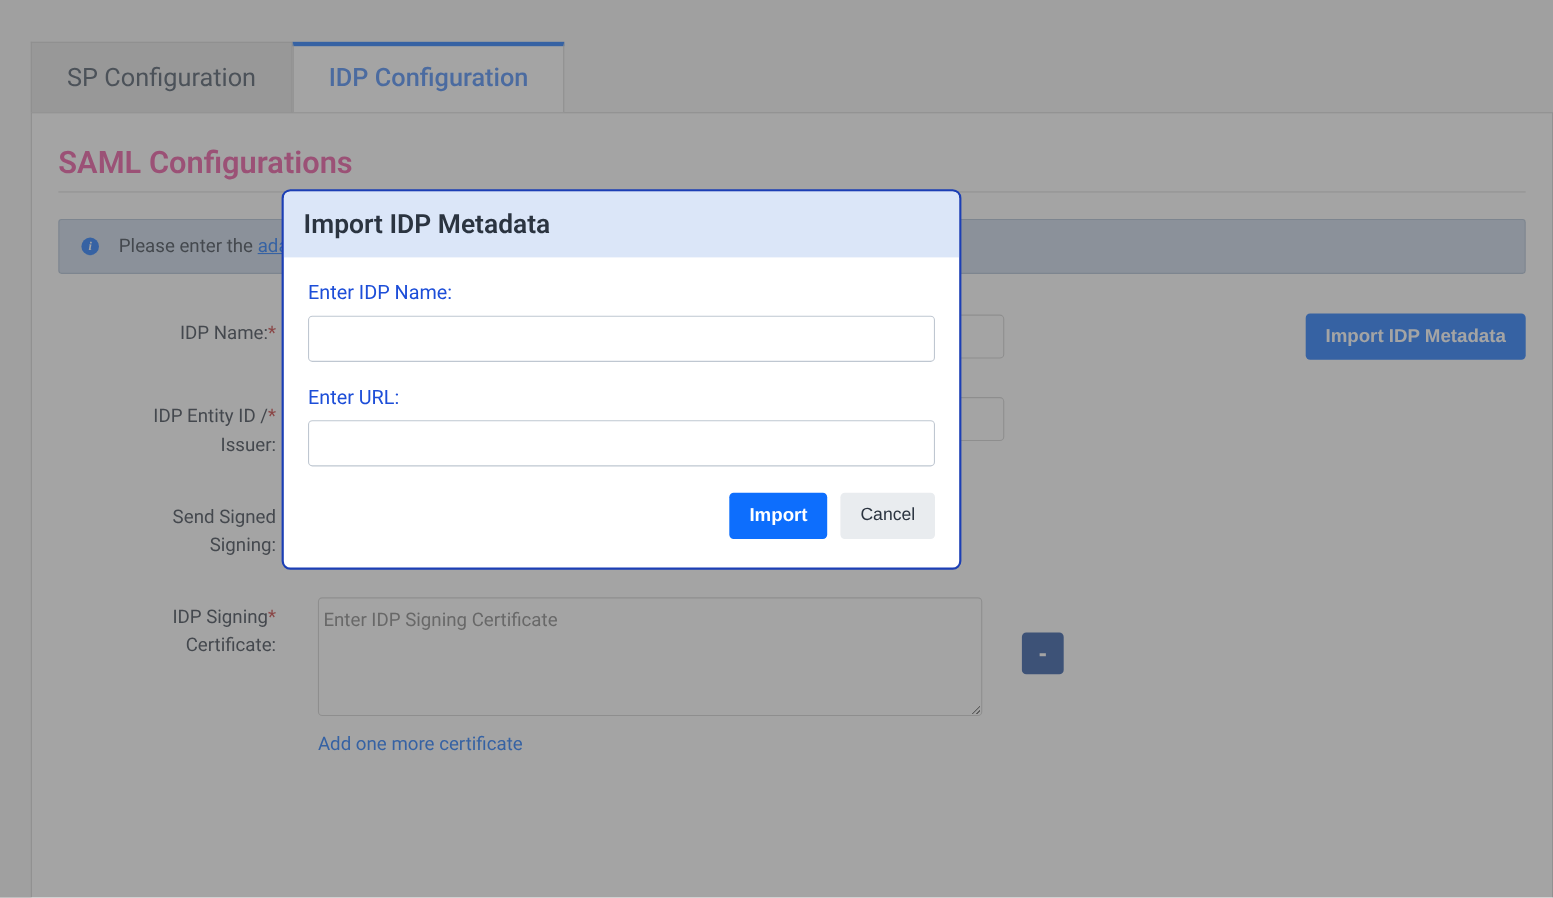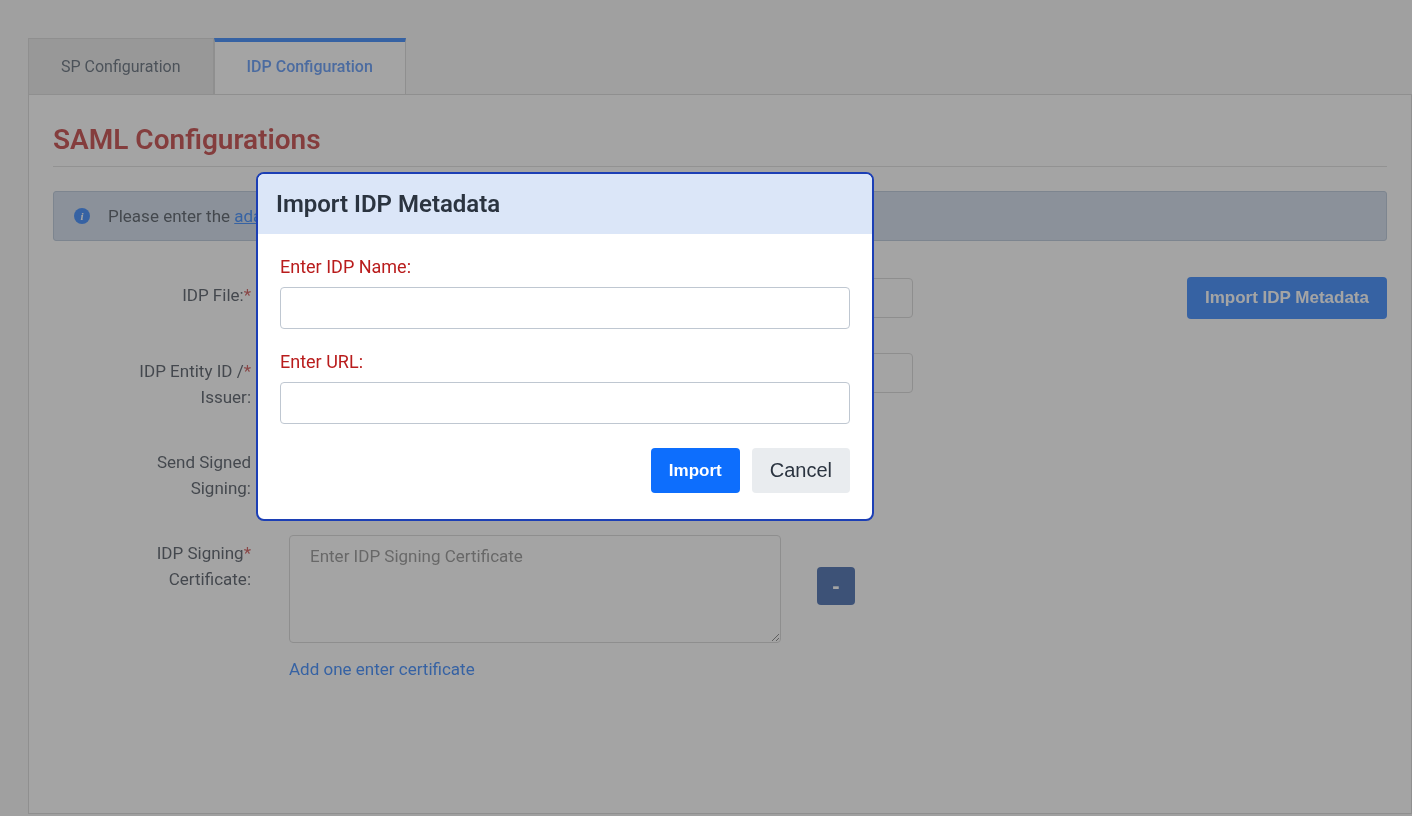--- a/index.html
+++ b/index.html
@@ -17,21 +17,21 @@
 }
 .page {
   padding: 38px 0 0 28px;
 }
 .tabs {
   display: flex;
   gap: 0;
 }
 .tab {
   padding: 18px 32px;
-  font-size: 16px;
+  font-size: 23px;
   color: #3c4a5a;
   background: #e5e5e5;
   border: 1px solid #d0d0d0;
   border-bottom: none;
   cursor: pointer;
 }
 .tab.active {
   background: #fff;
   border-top: 4px solid #0d6efd;
   color: #3b82f6;
@@ -40,21 +40,21 @@
 }
 .panel {
   background: #fff;
   border: 1px solid #d0d0d0;
   padding: 28px 24px 0 24px;
   min-height: 720px;
 }
 .page-title {
   font-size: 28px;
   font-weight: 600;
-  color: #b91c1c;
+  color: #ec4899;
   margin-bottom: 10px;
 }
 .hr {
   border: none;
   border-top: 1px solid #d8d8d8;
   margin-bottom: 24px;
 }
 .info-banner {
   background: #c7d6e8;
   border: 1px solid #a8bad0;
@@ -90,25 +90,25 @@
 }
 .input-text {
   width: 624px;
   height: 40px;
   border: 1px solid #cfcfcf;
   border-radius: 4px;
   padding: 6px 12px;
   font-size: 16px;
 }
 .textarea {
-  width: 492px;
+  width: 604px;
   height: 108px;
   border: 1px solid #cfcfcf;
   border-radius: 4px;
-  padding: 10px 20px;
+  padding: 10px 4px;
   font-size: 17px;
   font-family: inherit;
   resize: both;
 }
 .textarea::placeholder, .input-text::placeholder {
   color: #7a7a7a;
 }
 .btn-primary {
   background: #0d6efd;
   color: #fff;
@@ -207,21 +207,21 @@
 .modal-title {
   font-size: 24px;
   font-weight: 600;
   color: #2b3440;
 }
 .modal-body {
   padding: 22px 22px 26px 22px;
 }
 .modal-label {
   font-size: 18px;
-  color: #b91c1c;
+  color: #1d4ed8;
   margin-bottom: 10px;
 }
 .modal-input {
   width: 100%;
   height: 42px;
   border: 1px solid #bfc7d1;
   border-radius: 4px;
   padding: 6px 10px;
   font-size: 16px;
   margin-bottom: 22px;
@@ -243,21 +243,21 @@
   display: flex;
   gap: 12px;
   justify-content: flex-end;
   margin-top: 24px;
 }
 .btn-cancel {
   background: #e9ecef;
   color: #2b3440;
   border: none;
   border-radius: 4px;
-  font-size: 20px;
+  font-size: 16px;
   padding: 11px 18px;
   cursor: pointer;
 }
 </style>
 </head>
 <body>
 
 <div class="page">
   <div class="tabs">
     <div class="tab">SP Configuration</div>
@@ -270,21 +270,21 @@
     <div class="info-banner">
       <span class="info-icon">i</span>
       <span>
         <span>Please enter the </span>
         <a href="#">adata</a><span>.</span>
       </span>
     </div>
 
     <div class="form-row idp-name">
       <div class="form-label">
-        <span>IDP File:</span><span class="req">*</span>
+        <span>IDP Name:</span><span class="req">*</span>
       </div>
       <div class="input-col">
         <input class="input-text" type="text" placeholder="E" style="">
         <button class="btn-primary btn-import-meta">Import IDP Metadata</button>
       </div>
     </div>
 
     <div class="form-row">
       <div class="form-label">
         <span>IDP Entity ID /</span><span class="req">*</span><br>
@@ -314,21 +314,21 @@
         <span>IDP Signing</span><span class="req">*</span><br>
         <span>Certificate:</span>
       </div>
       <div class="input-col">
         <textarea class="textarea" placeholder="Enter IDP Signing Certificate" style=""></textarea>
         <button class="btn-remove">-</button>
       </div>
     </div>
 
     <div class="add-cert-row">
-      <span class="link">Add one enter certificate</span>
+      <span class="link">Add one more certificate</span>
     </div>
 
   </div>
 </div>
 
 <div class="overlay">
   <div class="modal">
     <div class="modal-header">
       <div class="modal-title">Import IDP Metadata</div>
     </div>

